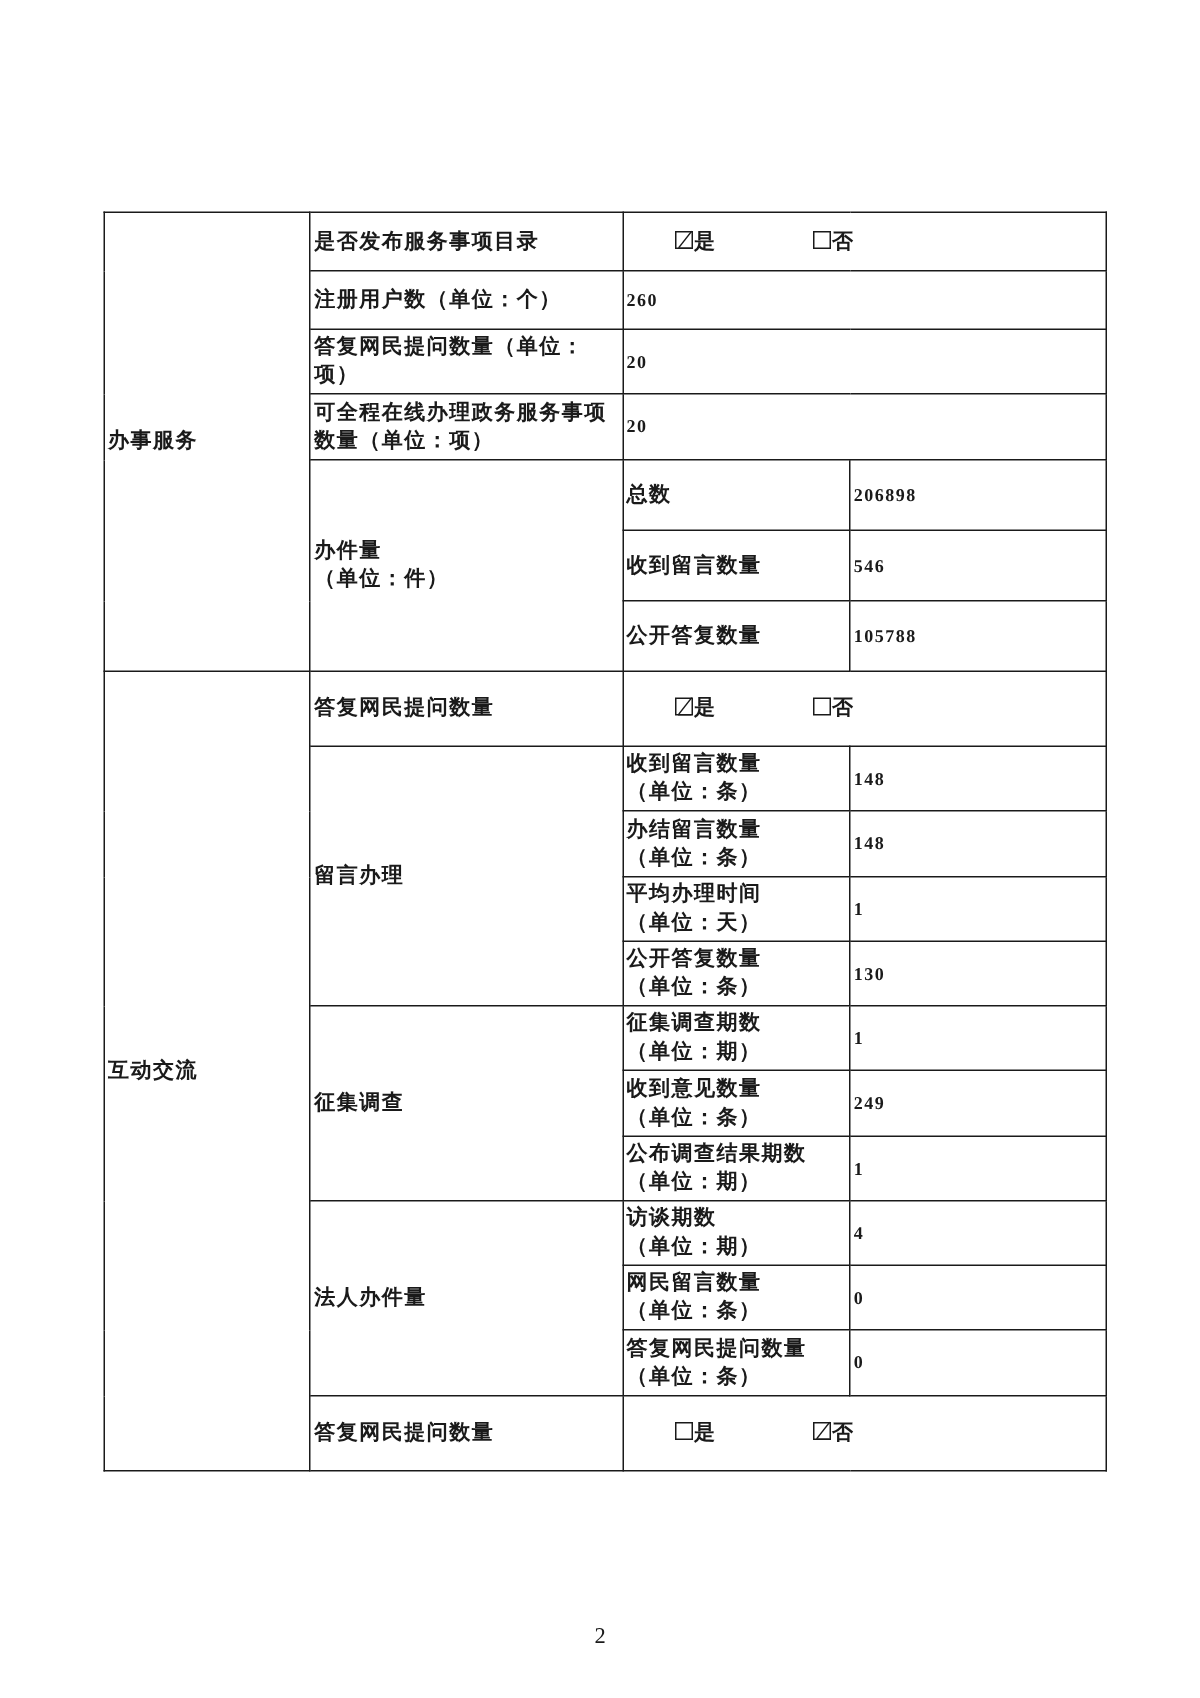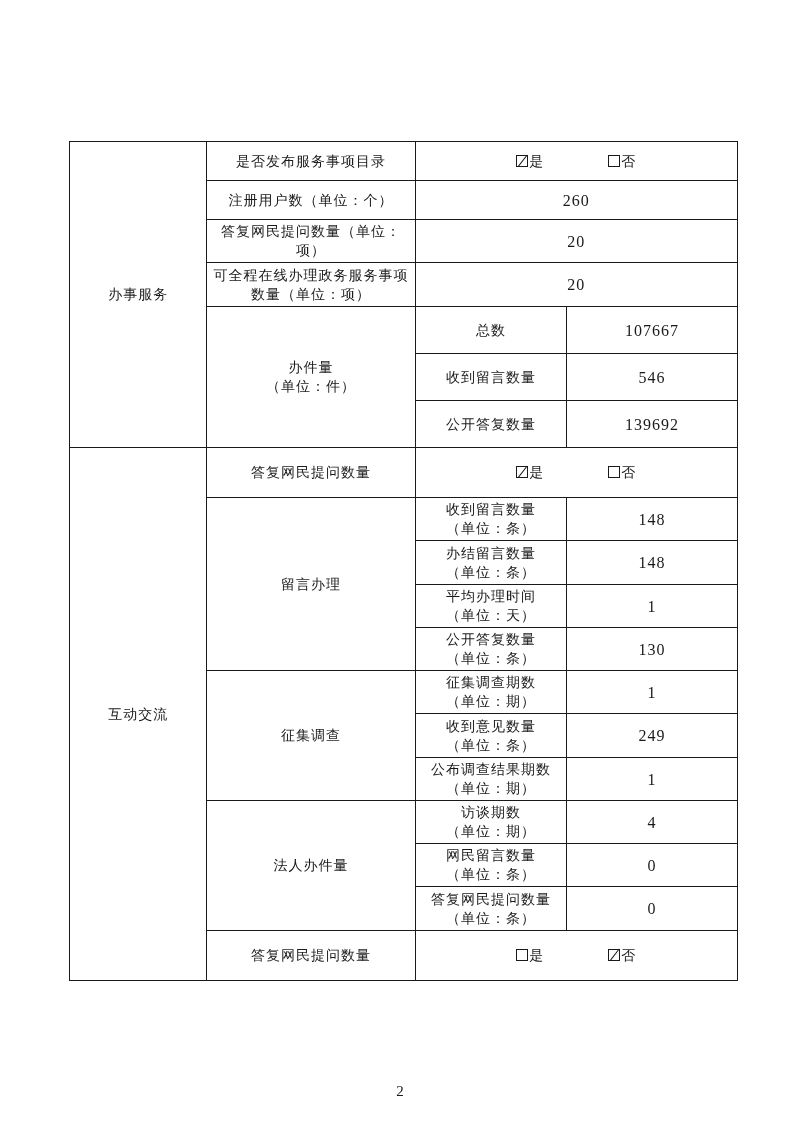--- a/index.html
+++ b/index.html
@@ -1,23 +1,23 @@
 <!DOCTYPE html>
 <html><head>
 <meta charset="utf-8">
 <style>
   html, body { margin:0; padding:0; background:#ffffff; }
   body { width:800px; height:1132px; position:relative; overflow:hidden;
          font-family:"DejaVu Serif","Liberation Serif",serif; color:#1a1a1a; }
   .tbl { position:absolute; left:69px; top:141px; width:669px; height:839px;
          border-collapse:collapse; table-layout:fixed; font-size:14px; }
-  .tbl td { border:1.5px solid #1a1a1a; text-align:center; vertical-align:middle;
-            padding:0 2px; line-height:19px; letter-spacing:1px; }
+  .tbl td { border:1.5px solid #1a1a1a; text-align:left; vertical-align:middle;
+            padding:0 2px; line-height:19px; letter-spacing:1px;font-weight:bold; }
   .c1 { width:136px; } .c2 { width:206px; } .c3 { width:150px; } .c4 { width:169px; }
-  .num { font-family:"Liberation Serif","DejaVu Serif",serif; font-size:16px; letter-spacing:1px; }
+  .num { font-family:"Liberation Serif","DejaVu Serif",serif; font-size:12px; letter-spacing:1px; }
   .cb { display:inline-block; width:10px; height:10px; border:1.2px solid #1a1a1a;
         position:relative; vertical-align:-1px; margin-right:1px; }
   .cb.checked::after { content:""; position:absolute; left:1px; top:-2px; width:9px; height:12px;
         border-bottom:1.3px solid #1a1a1a; transform:rotate(0deg); }
   .cb.checked::before { content:""; position:absolute; left:-1px; top:4px; width:14px; height:1.4px;
         background:#1a1a1a; transform:rotate(-52deg); transform-origin:center; }
   .opt { display:inline-block; margin:0 32px; }
   .pageno { position:absolute; left:0; width:800px; top:1083px; text-align:center;
             font-family:"Liberation Serif",serif; font-size:15px; }
 </style>
@@ -51,29 +51,29 @@
     <tr style="height:44px">
       <td>可全程在线办理政务服务事项数量（单位：项）</td>
       <td colspan="2" class="num">20</td>
     </tr>
     <tr style="height:47px">
       <td rowspan="3">
         <div>办件量</div>
         <div>（单位：件）</div>
       </td>
       <td>总数</td>
-      <td class="num">107667</td>
+      <td class="num">206898</td>
     </tr>
     <tr style="height:47px">
       <td>收到留言数量</td>
       <td class="num">546</td>
     </tr>
     <tr style="height:47px">
       <td>公开答复数量</td>
-      <td class="num">139692</td>
+      <td class="num">105788</td>
     </tr>
 
     <tr style="height:50px">
       <td rowspan="13">互动交流</td>
       <td>答复网民提问数量</td>
       <td colspan="2">
         <span class="opt"><span class="cb checked"></span><span>是</span></span><span class="opt"><span class="cb"></span><span>否</span></span>
       </td>
     </tr>
 

